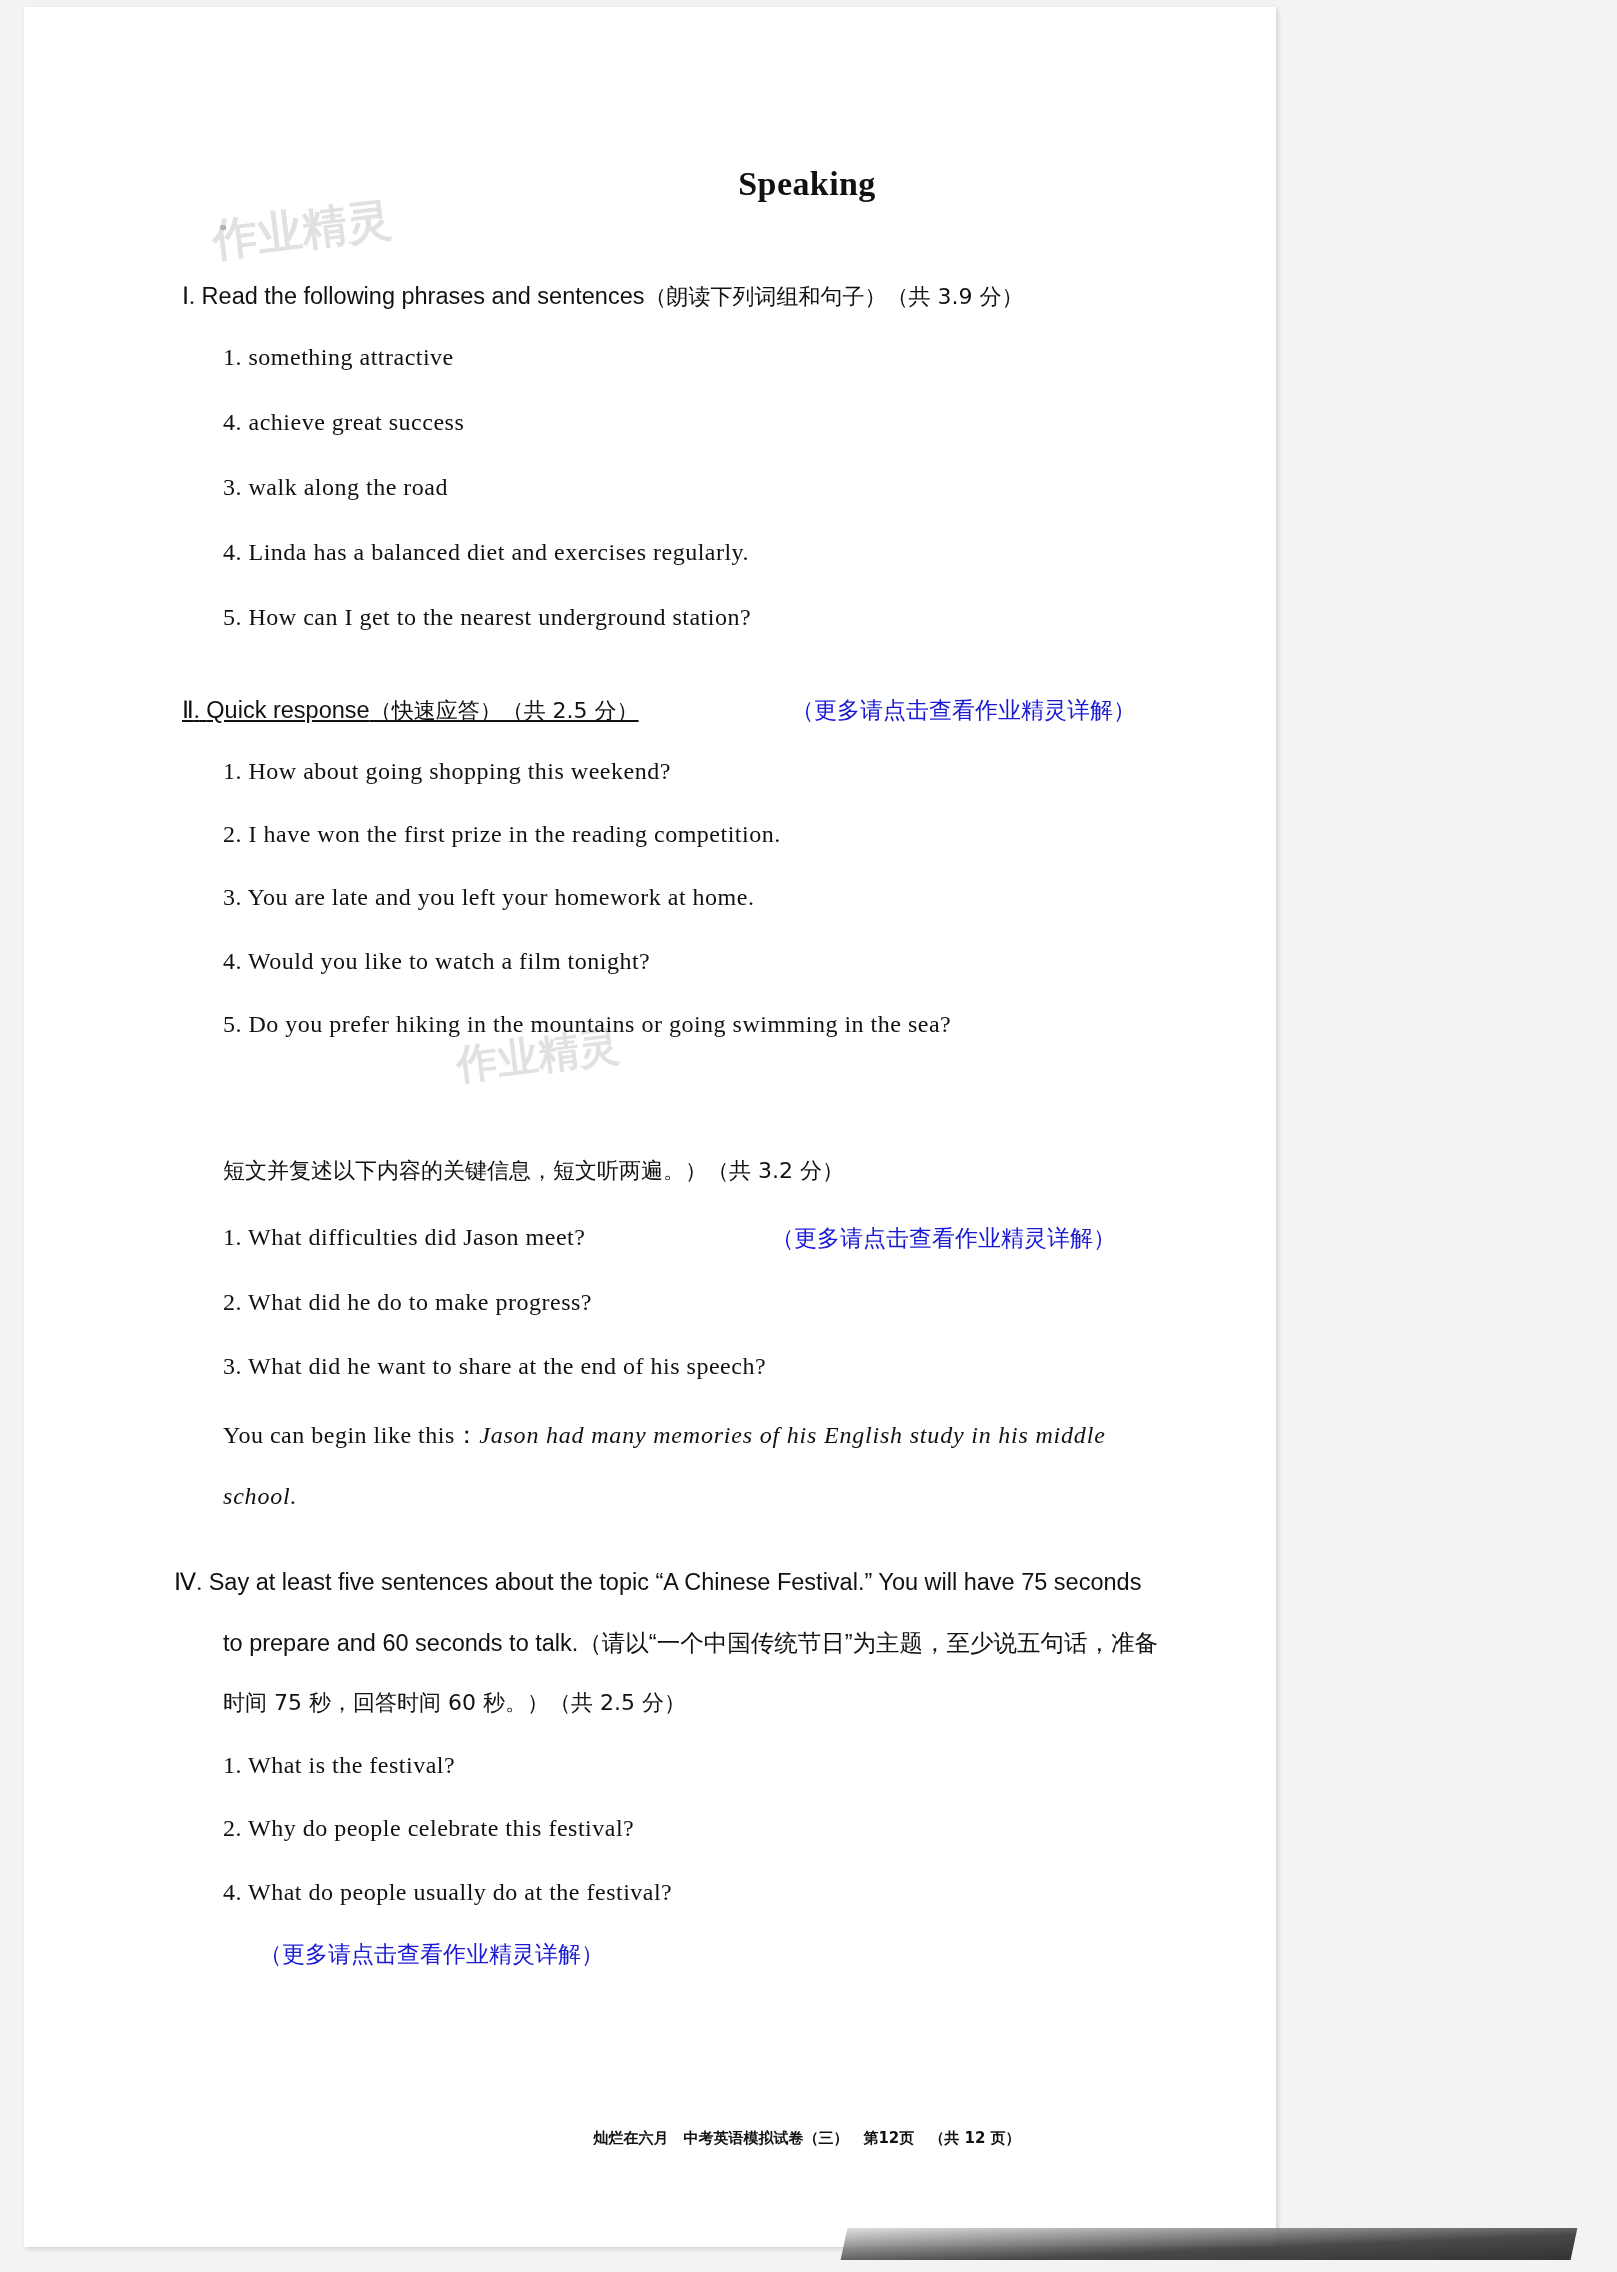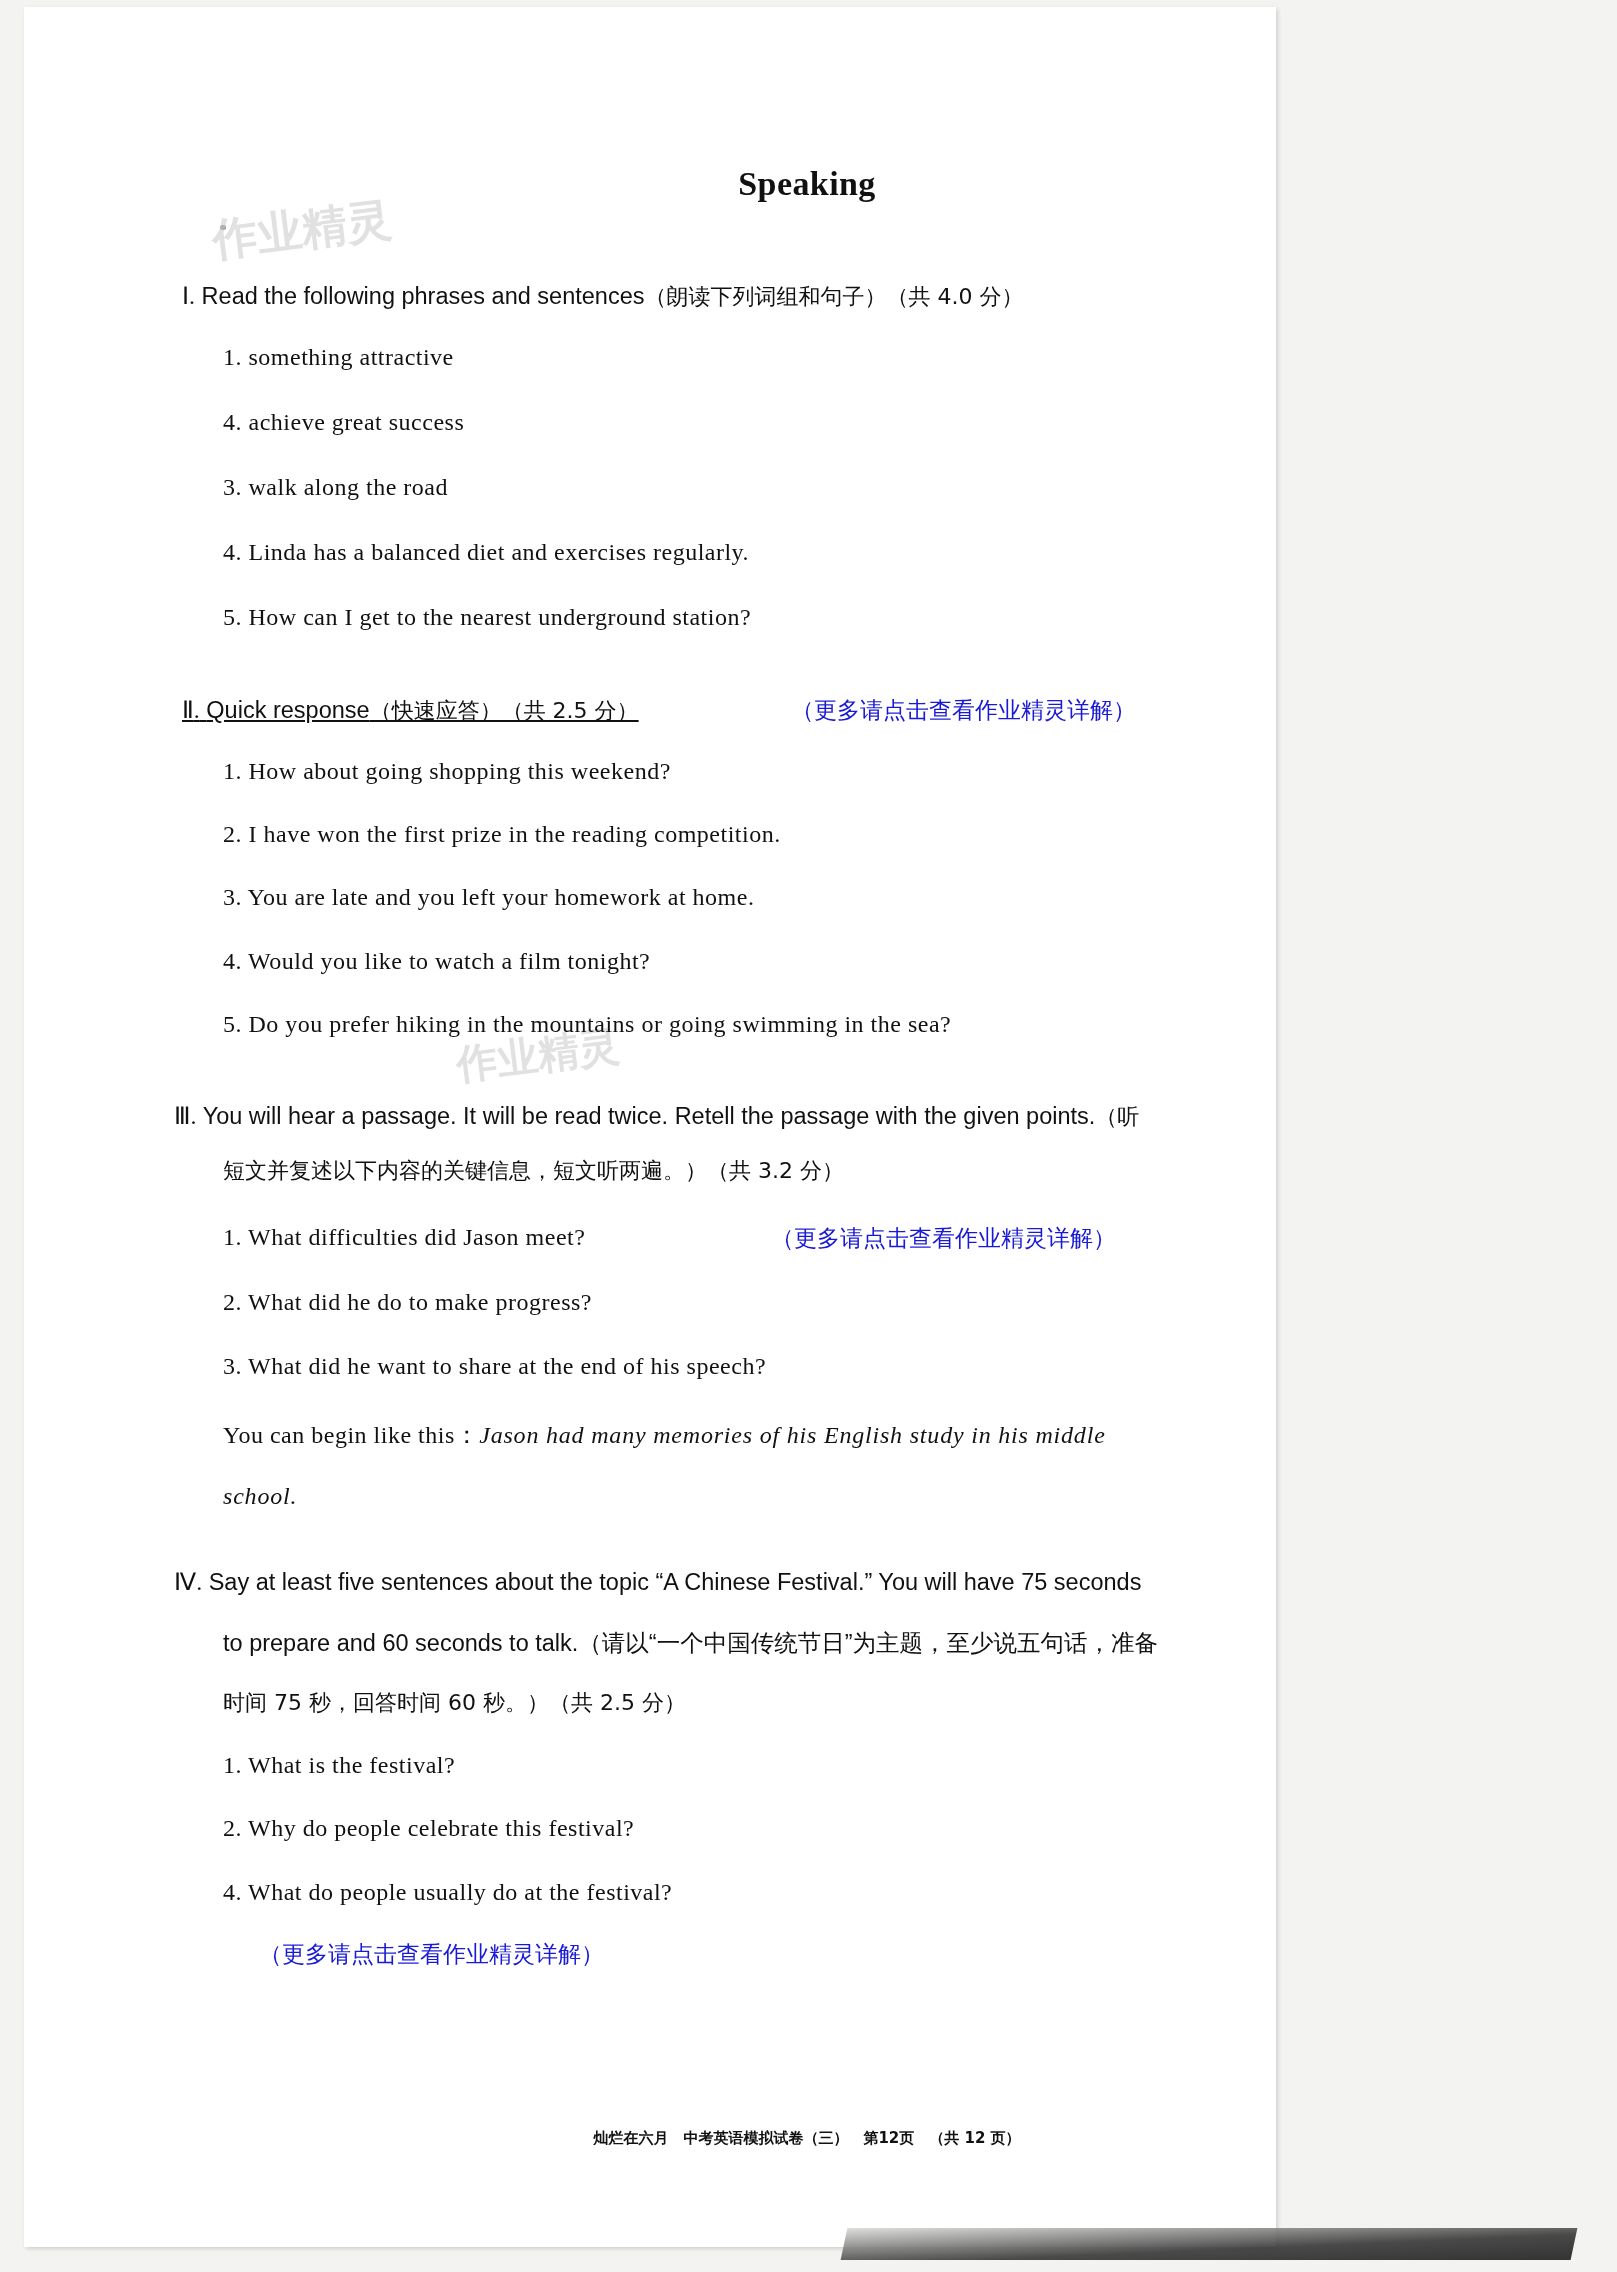--- a/index.html
+++ b/index.html
@@ -139,45 +139,41 @@
   <div class="content">
 
     <div class="title">Speaking</div>
 
     <div class="wm-dot"></div>
     <div class="watermark wm1">作业精灵</div>
     <div class="watermark wm2">作业精灵</div>
 
     <div class="sec-head" style="left:158px; top:272px; width:1315px;">
       <span class="roman">Ⅰ</span><span class="roman">.</span>
-      <span>Read the following phrases and sentences</span><span class="cn">（朗读下列词组和句子）（共 4.0 分）</span>
+      <span>Read the following phrases and sentences</span><span class="cn">（朗读下列词组和句子）（共 3.9 分）</span>
     </div>
 
     <div class="item" style="left:199px; top:337px;">1. something attractive</div>
     <div class="item" style="left:199px; top:402px;">4. achieve great success</div>
     <div class="item" style="left:199px; top:467px;">3. walk along the road</div>
     <div class="item" style="left:199px; top:532px;">4. Linda has a balanced diet and exercises regularly.</div>
     <div class="item" style="left:199px; top:597px;">5. How can I get to the nearest underground station?</div>
 
     <div class="sec-head" style="left:158px; top:686px; width:1315px;text-decoration:underline;">
       <span class="roman">Ⅱ</span><span class="roman">.</span>
       <span>Quick response</span><span class="cn">（快速应答）（共 2.5 分）</span>
     </div>
     <div class="hint" style="left:767px; top:688px;">（更多请点击查看作业精灵详解）</div>
 
     <div class="item" style="left:199px; top:751px;">1. How about going shopping this weekend?</div>
     <div class="item" style="left:199px; top:814px;">2. I have won the first prize in the reading competition.</div>
     <div class="item" style="left:199px; top:877px;">3. You are late and you left your homework at home.</div>
     <div class="item" style="left:199px; top:941px;">4. Would you like to watch a film tonight?</div>
     <div class="item" style="left:199px; top:1004px;">5. Do you prefer hiking in the mountains or going swimming in the sea?</div>
 
-    <div class="sec-head" style="left:150px; top:1092px; width:1347px;">
-      <span class="roman">Ⅲ</span><span class="roman">.</span>
-      <span>You will hear a passage. It will be read twice. Retell the passage with the given points.</span><span class="cn">（听</span>
-    </div>
     <div class="sec-head cn" style="left:199px; top:1148px; width:1315px;">短文并复述以下内容的关键信息，短文听两遍。）（共 3.2 分）</div>
 
     <div class="item" style="left:199px; top:1217px;">1. What difficulties did Jason meet?</div>
     <div class="hint" style="left:747px; top:1216px;">（更多请点击查看作业精灵详解）</div>
     <div class="item" style="left:199px; top:1282px;">2. What did he do to make progress?</div>
     <div class="item" style="left:199px; top:1346px;">3. What did he want to share at the end of his speech?</div>
 
     <div class="item" style="left:199px; top:1412px;">
       <span class="serif-line">You can begin like this：</span><span class="italic">Jason had many memories of his English study in his middle</span>
     </div>

